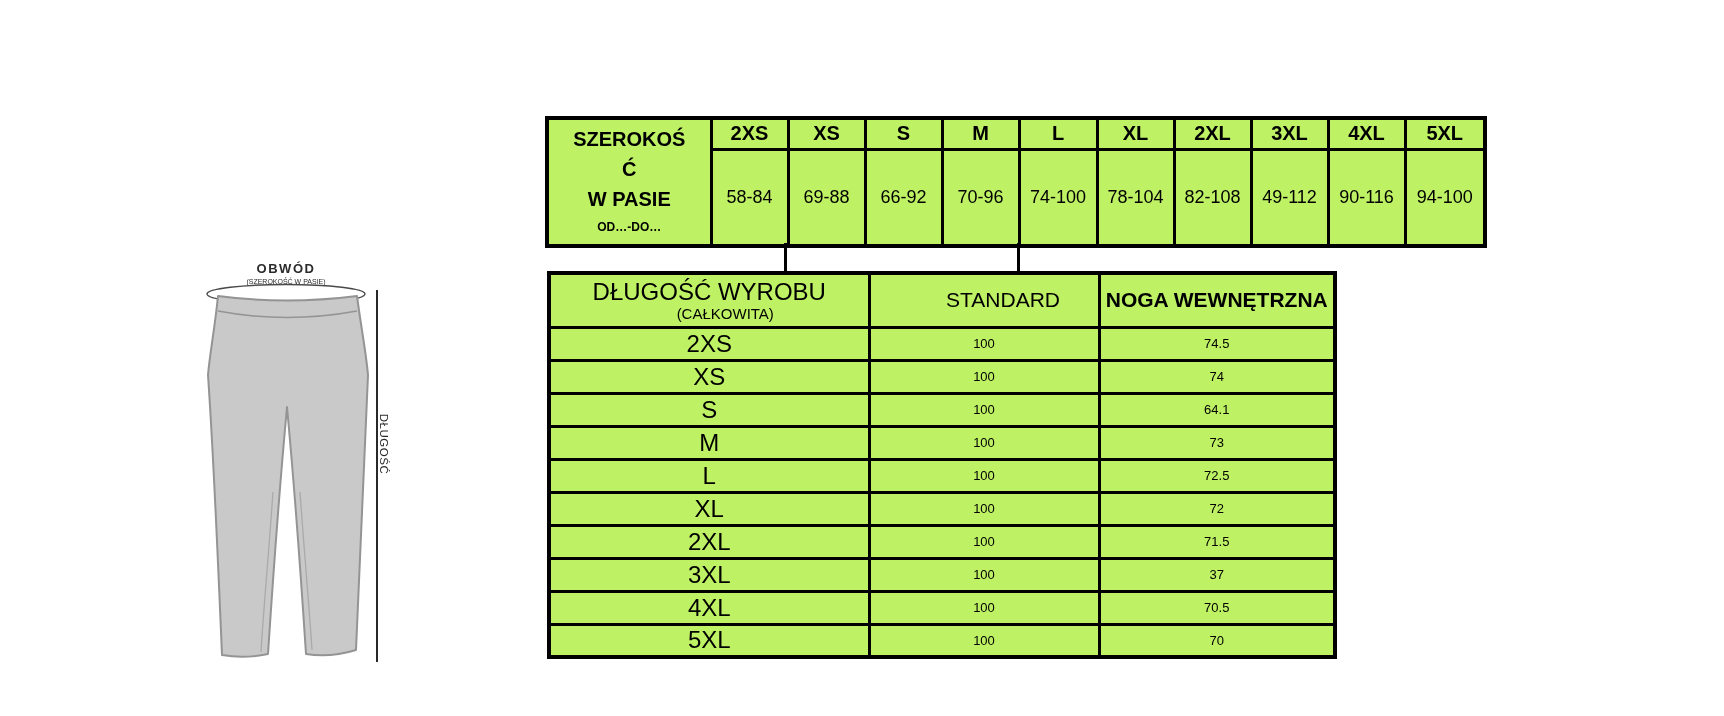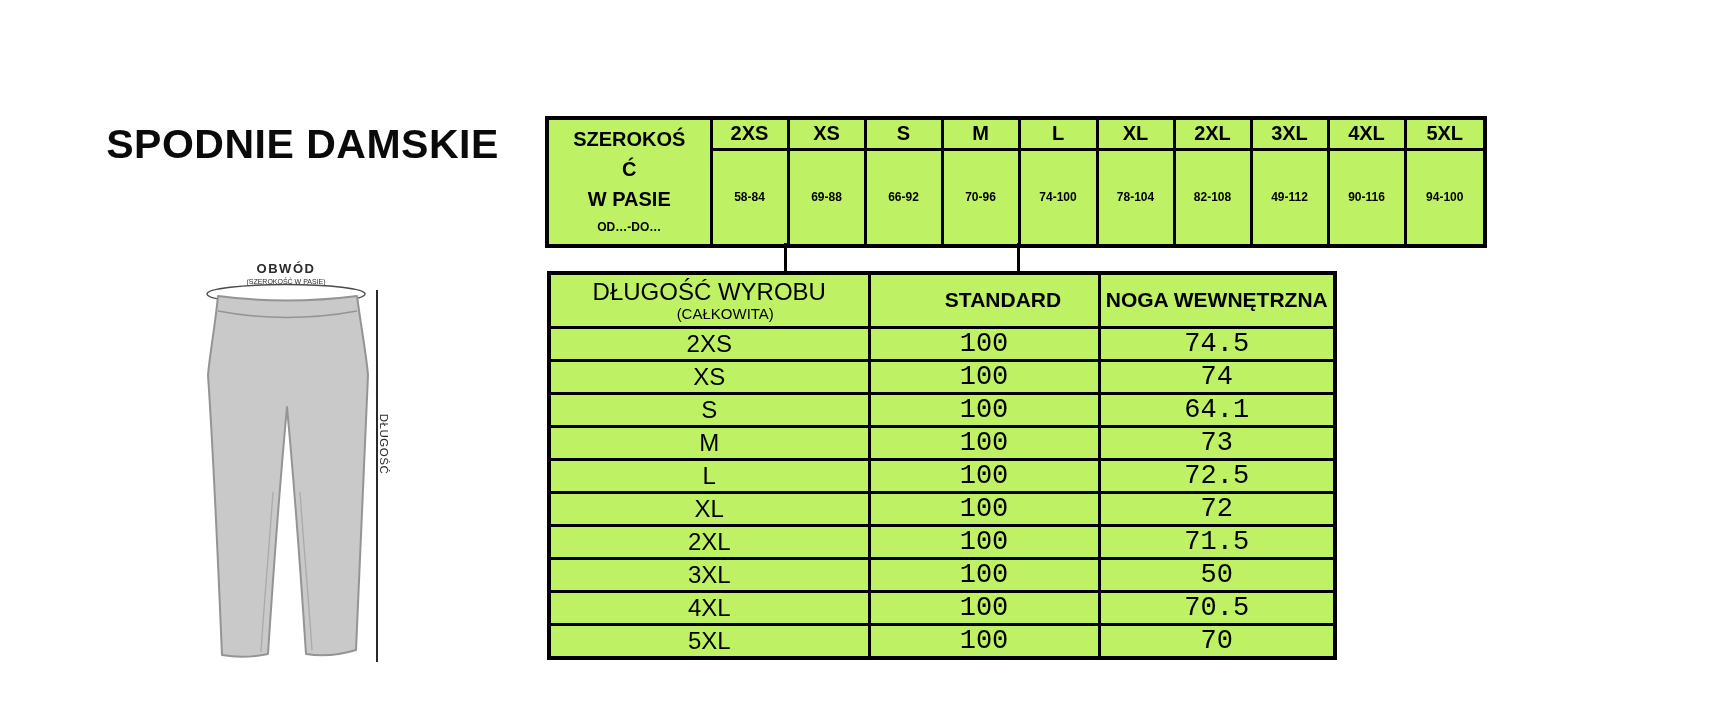--- a/index.html
+++ b/index.html
@@ -12,48 +12,47 @@
 
   
   table{border-collapse:collapse;position:absolute;table-layout:fixed;background:#bef264;}
   td{border:3px solid #000;text-align:center;vertical-align:middle;padding:0;overflow:hidden;}
 
   
   .waist-table{left:545px;top:116px;width:938px;border:4px solid #000;}
   .waist-table .sizes-row{height:31px;}
   .waist-table .sizes-row td{font-weight:bold;font-size:20px;}
   .waist-table .ranges-row{height:97px;}
-  .waist-table .ranges-row td{font-size:12px;font-weight:700;}
+  .waist-table .ranges-row td{font-size:18px;font-weight:400;}
   .head-cell{font-size:21px;font-weight:400;line-height:30px;}
   .head-cell .head-sub{font-size:12px;line-height:26px;}
 
   
   .connector{position:absolute;top:243px;width:3px;height:32px;background:#000;}
 
   
   .length-table{left:547px;top:271px;width:786px;border:4px solid #000;}
   .length-table .lt-header{height:54px;}
   .lt-h1{font-size:24px;line-height:27px;}
   .lt-h1 .lt-h1b{font-size:15px;line-height:18px;padding-left:32px;}
-  .lt-h2{font-weight:bold;font-size:21px;padding-left:38px;}
+  .lt-h2{font-weight:normal;font-size:21px;padding-left:38px;}
   .lt-h3{font-weight:bold;font-size:21px;letter-spacing:0px;}
   .length-table .data-row{height:33px;}
   .length-table .data-row .lt-size{font-size:24px;}
-  .length-table .data-row .lt-val{font-size:27px;font-family:Liberation Mono, monospace;}
+  .length-table .data-row .lt-val{font-size:13px;}
 
   
   .pants-svg{position:absolute;left:160px;top:232px;}
 </style>
 </head>
 <body>
 
 <div class="canvas">
 
   <div class="title">
-    <div>SPODNIE DAMSKIE</div>
   </div>
 
   <svg class="pants-svg" width="240" height="434" viewBox="0 0 240 434">
     <text x="126" y="41" text-anchor="middle" font-size="13" font-weight="bold" letter-spacing="1.5" fill="#2b2b2b">OBWÓD</text>
     <text x="126" y="52" text-anchor="middle" font-size="7" fill="#2b2b2b">(SZEROKOŚĆ W PASIE)</text>
 
     <ellipse cx="126" cy="62" rx="79" ry="9.5" fill="none" stroke="#4a4a4a" stroke-width="1.4"></ellipse>
 
     <path d="M 58 64 Q 126 73 197 64
              C 201 95 206 120 208 143
@@ -171,21 +170,21 @@
       <td class="lt-val">72</td>
     </tr>
     <tr class="data-row">
       <td class="lt-size">2XL</td>
       <td class="lt-val">100</td>
       <td class="lt-val">71.5</td>
     </tr>
     <tr class="data-row">
       <td class="lt-size">3XL</td>
       <td class="lt-val">100</td>
-      <td class="lt-val">50</td>
+      <td class="lt-val">37</td>
     </tr>
     <tr class="data-row">
       <td class="lt-size">4XL</td>
       <td class="lt-val">100</td>
       <td class="lt-val">70.5</td>
     </tr>
     <tr class="data-row">
       <td class="lt-size">5XL</td>
       <td class="lt-val">100</td>
       <td class="lt-val">70</td>

